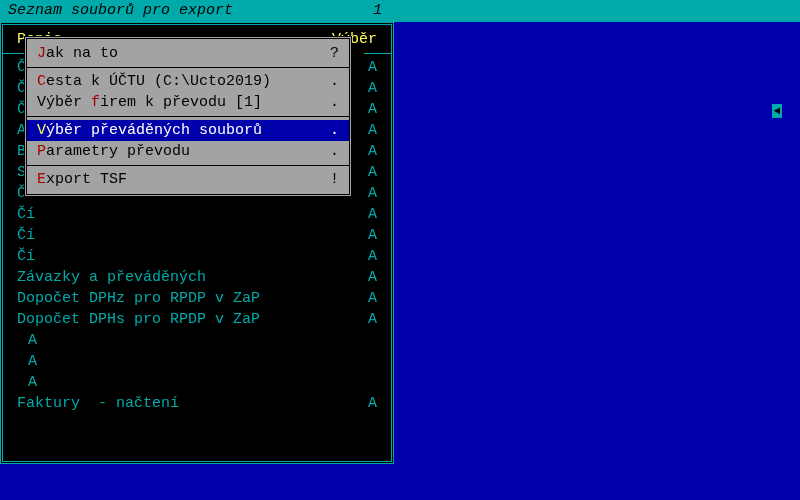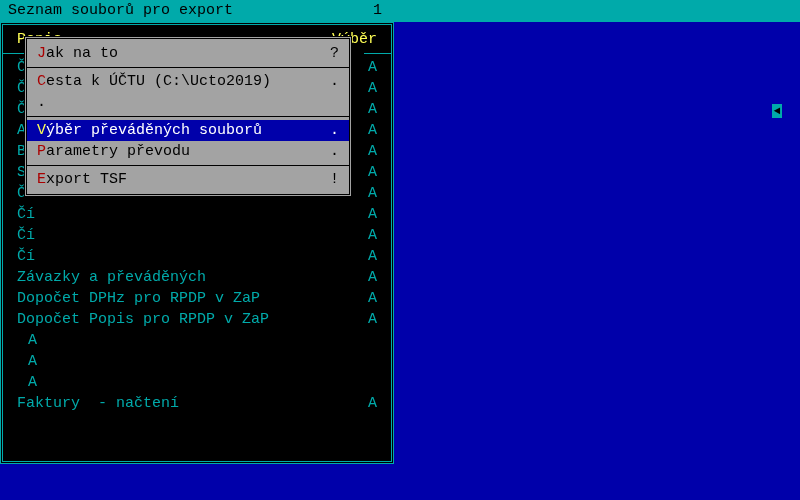--- a/index.html
+++ b/index.html
@@ -11,20 +11,21 @@
     overflow: hidden;
     position: relative;
   }
   .topbar {
     background: #00aaaa;
     color: #000;
     height: 22px;
     line-height: 22px;
     padding: 0 8px;
     display: flex;
+    font-style: italic;
   }
   .topbar .title { flex: 0 0 auto; }
   .topbar .num { margin-left: 140px; }
 
   .shadow {
     position: absolute;
     background: #000;
   }
 
   .panel {
@@ -96,21 +97,21 @@
   <span class="num">1</span>
 </div>
 
 <div class="shadow" id="left-shadow"></div>
 
 <div class="panel" id="left-panel">
   <div id="menu-body">
       <div class="menu-row"><span class="lbl"><span class="hot">J</span>ak na to</span><span class="tail">?</span></div>
       <div class="menu-sep"></div>
       <div class="menu-row"><span class="lbl"><span class="hot">C</span>esta k ÚČTU (C:\Ucto2019)</span><span class="tail">.</span></div>
-      <div class="menu-row"><span class="tail">.</span></div>
+      <div class="menu-row"><span class="lbl">Výběr <span class="hot">f</span>irem k převodu [1]</span><span class="tail">.</span></div>
       <div class="menu-sep"></div>
       <div class="menu-row selected"><span class="lbl"><span class="hot">V</span>ýběr převáděných souborů</span><span class="tail">.</span></div>
       <div class="menu-row"><span class="lbl"><span class="hot">P</span>arametry převodu</span><span class="tail">.</span></div>
       <div class="menu-sep"></div>
       <div class="menu-row"><span class="lbl"><span class="hot">E</span>xport TSF</span><span class="tail">!</span></div>
     </div>
 </div>
 
 <div id="right-panel">
   <div class="list-header">
@@ -161,21 +162,21 @@
       </div>
       <div class="list-row">
         <span class="r1">Závazky a převáděných</span>
         <span class="r2">A</span>
       </div>
       <div class="list-row">
         <span class="r1">Dopočet DPHz pro RPDP v ZaP</span>
         <span class="r2">A</span>
       </div>
       <div class="list-row">
-        <span class="r1">Dopočet Popis pro RPDP v ZaP</span>
+        <span class="r1">Dopočet DPHs pro RPDP v ZaP</span>
         <span class="r2">A</span>
       </div>
       <div class="list-row">
         <span class="r2">A</span>
       </div>
       <div class="list-row">
         <span class="r2">A</span>
       </div>
       <div class="list-row">
         <span class="r2">A</span>

